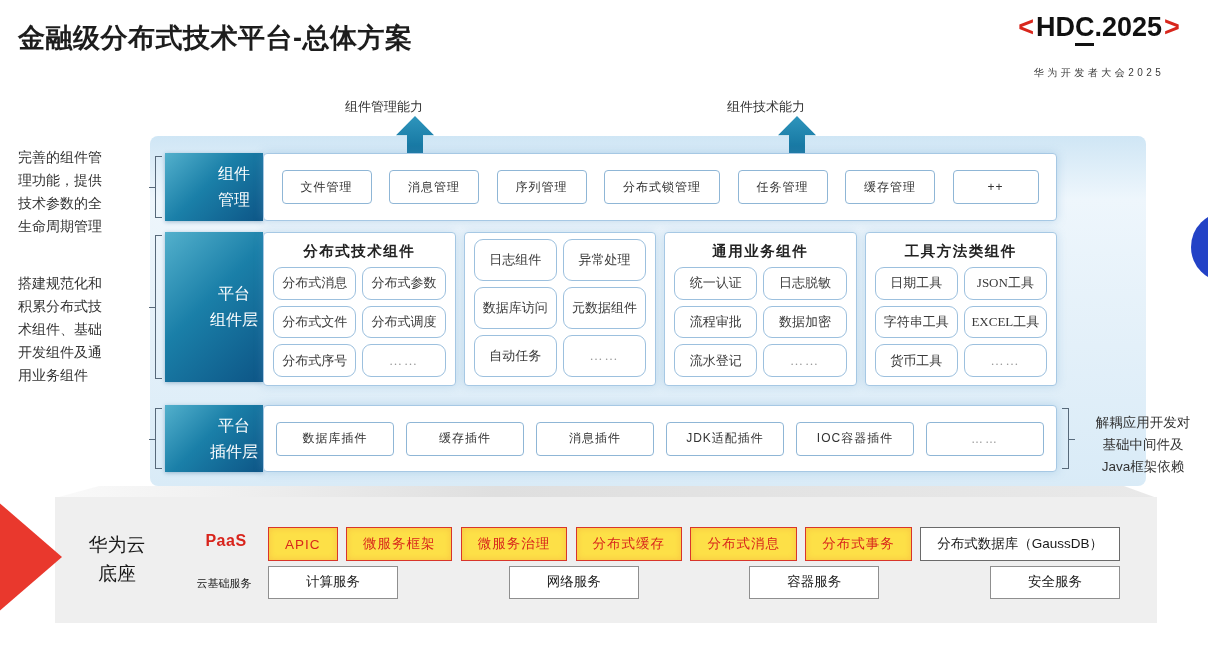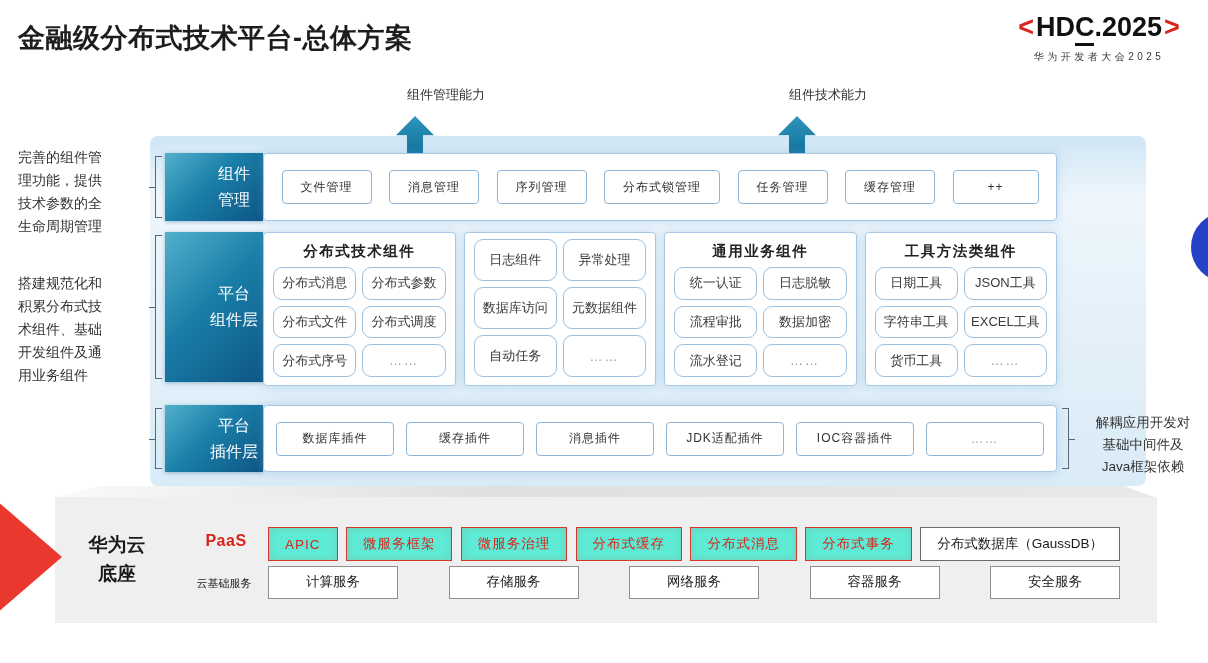--- a/index.html
+++ b/index.html
@@ -6,29 +6,29 @@
   body { font-family:"Liberation Sans","DejaVu Sans",sans-serif; background:#fff; }
   .page { position:relative; width:1208px; height:663px; background:#fff; overflow:hidden; }
   .pre { white-space:pre-line; }
 
   .title { position:absolute; left:18px; top:20px; font-size:27px; font-weight:bold; color:#1d1d1d; letter-spacing:.5px; }
 
   .logo { position:absolute; top:12px; right:6px; width:206px; text-align:center; }
   .logo-row { display:flex; align-items:baseline; justify-content:center; font-weight:bold; font-size:27px; color:#111; }
   .logo-row .bracket { color:#d8261c; margin:0 2px; }
   .logo-row .c { border-bottom:3px solid #111; }
-  .logo-sub { margin-top:4px; font-size:10px; letter-spacing:3.5px; color:#3a3a3a; }
+  .logo-sub { margin-top:20px; font-size:10px; letter-spacing:3.5px; color:#3a3a3a; }
 
   .halo { position:absolute; left:150px; top:136px; width:996px; height:350px; border-radius:8px;
           background:linear-gradient(180deg,#cfe6f5 0%,#eef6fc 18%,#e3f0f9 60%,#d9ebf7 100%); }
 
   .ann { position:absolute; font-size:14px; line-height:23px; color:#333; }
   .ann-left { left:18px; width:96px; }
 
-  .arrow-label { position:absolute; top:86px; width:140px; text-align:right; font-size:13px; color:#333; }
+  .arrow-label { position:absolute; top:98px; width:140px; text-align:left; font-size:13px; color:#333; }
   .up-arrow { position:absolute; top:116px; width:38px; height:42px;
               background:linear-gradient(180deg,#2e95bc,#0f6e9a);
               clip-path:polygon(50% 0,100% 46%,71% 46%,71% 100%,29% 100%,29% 46%,0 46%); }
 
   .blue-label { position:absolute; left:165px; width:98px; color:#fff; font-size:16px; line-height:26px;
                 display:flex; align-items:center; justify-content:center; text-align:center;
                 background:linear-gradient(135deg,#53b0cc 0%,#1a7fa8 45%,#0d5586 100%);
                 box-shadow:0 1px 4px rgba(20,80,130,.35);padding-left:40px; }
 
   .bracket-l, .bracket-r { position:absolute; width:7px; border:1.5px solid #57697a; }
@@ -37,48 +37,48 @@
   .bracket-l::after, .bracket-r::after { content:""; position:absolute; top:50%; width:6px; border-top:1.5px solid #57697a; }
   .bracket-l::after { left:-7px; }
   .bracket-r::after { right:-7px; }
 
   .row-box { position:absolute; left:263px; width:794px; background:#fff; border:1.5px solid #a6c8e4; border-radius:4px;
              box-shadow:0 0 10px rgba(110,165,210,.35); display:flex; align-items:center; justify-content:space-evenly; }
   .chip { display:inline-flex; align-items:center; justify-content:center; background:#fff; border:1px solid #8fb6d6;
           border-radius:4px; height:34px; padding:0 18px; font-size:12px; color:#333; letter-spacing:1px; }
 
   .groups { position:absolute; left:263px; top:232px; width:794px; height:154px; display:grid;
-            grid-template-columns:repeat(4,1fr); gap:8px; }
+            grid-template-columns:repeat(4,1fr); gap:8px;font-family:Liberation Serif, serif; }
   .group { background:#fff; border:1.5px solid #a6c8e4; border-radius:4px; box-shadow:0 0 10px rgba(110,165,210,.3);
            padding:6px 9px 8px; display:flex; flex-direction:column; }
   .group-title { text-align:center; font-weight:bold; font-size:14.5px; color:#222; letter-spacing:1.5px; padding:3px 0 6px; }
   .group-grid { display:grid; grid-template-columns:1fr 1fr; gap:6px; flex:1; }
   .gchip { display:flex; align-items:center; justify-content:center; background:#fff; border:1px solid #9cc0de;
            border-radius:9px; font-size:13px; color:#3a3a3a; }
   .muted { color:#9a9a9a; letter-spacing:2px; }
 
   .right-note { position:absolute; left:1080px; top:412px; width:126px; text-align:center; font-size:13.5px; line-height:22px; color:#333; }
 
   .slab-top { position:absolute; left:55px; top:486px; width:1102px; height:12px;
               background:linear-gradient(90deg,#fafafa,#dfdfdf 40%,#e9e9e9);
               clip-path:polygon(0 100%,4% 0,97% 0,100% 100%); }
   .slab { position:absolute; left:55px; top:497px; width:1102px; height:126px; background:#efefef; }
   .wedge { position:absolute; left:0; top:500px; width:62px; height:114px; background:#e9382d;
            clip-path:polygon(0 3%,100% 50%,0 97%); }
 
   .hw-label { position:absolute; left:62px; top:530px; width:110px; text-align:center;
-              font-size:19px; font-weight:bold; color:#1a1a1a; line-height:29px; }
+              font-size:19px; font-weight:normal; color:#1a1a1a; line-height:29px; }
   .paas-label { position:absolute; left:186px; top:532px; width:80px; text-align:center;
                 font-size:16px; font-weight:bold; color:#d8241c; letter-spacing:.5px; }
   .iaas-label { position:absolute; left:172px; top:576px; width:104px; text-align:center; font-size:11px; color:#1a1a1a; }
 
   .paas-row { position:absolute; left:268px; top:527px; width:852px; height:34px; display:flex;
               align-items:center; justify-content:space-between; }
   .rchip { display:inline-flex; align-items:center; justify-content:center; height:34px; padding:0 16px;
-           background:#5eead4; border:1.5px solid #d8352b; color:#d8261c; font-size:13.5px; letter-spacing:1px;
+           background:#fde047; border:1.5px solid #d8352b; color:#d8261c; font-size:13.5px; letter-spacing:1px;
            box-shadow:inset 0 0 6px rgba(220,60,50,.18); }
   .dchip { display:inline-flex; align-items:center; justify-content:center; height:34px; padding:0 16px;
            background:#fff; border:1.5px solid #6a6a6a; color:#1a1a1a; font-size:13.5px; }
   .iaas-row { position:absolute; left:268px; top:567px; width:852px; height:30px; display:flex;
               align-items:center; justify-content:space-between;gap:25px; }
   .ichip { display:inline-flex; align-items:center; justify-content:center; width:130px; height:33px;
            background:#fff; border:1.5px solid #8f8f8f; color:#1a1a1a; font-size:13.5px; }
 
   .blue-circle { position:absolute; left:1191px; top:212px; width:70px; height:70px; border-radius:50%; background:#2342c6; }
 </style>
@@ -208,21 +208,20 @@
     <span class="rchip">微服务框架</span>
     <span class="rchip">微服务治理</span>
     <span class="rchip" style="min-width:104px">分布式缓存</span>
     <span class="rchip" style="min-width:104px">分布式消息</span>
     <span class="rchip">分布式事务</span>
     <span class="dchip" style="min-width:186px">分布式数据库（GaussDB）</span>
   </div>
 
   <div class="iaas-row">
     <span class="ichip">计算服务</span>
-    <span class="ichip">存储服务</span>
     <span class="ichip">网络服务</span>
     <span class="ichip">容器服务</span>
     <span class="ichip">安全服务</span>
   </div>
 
   <div class="blue-circle"></div>
 
 </div>
 
 </body></html>

